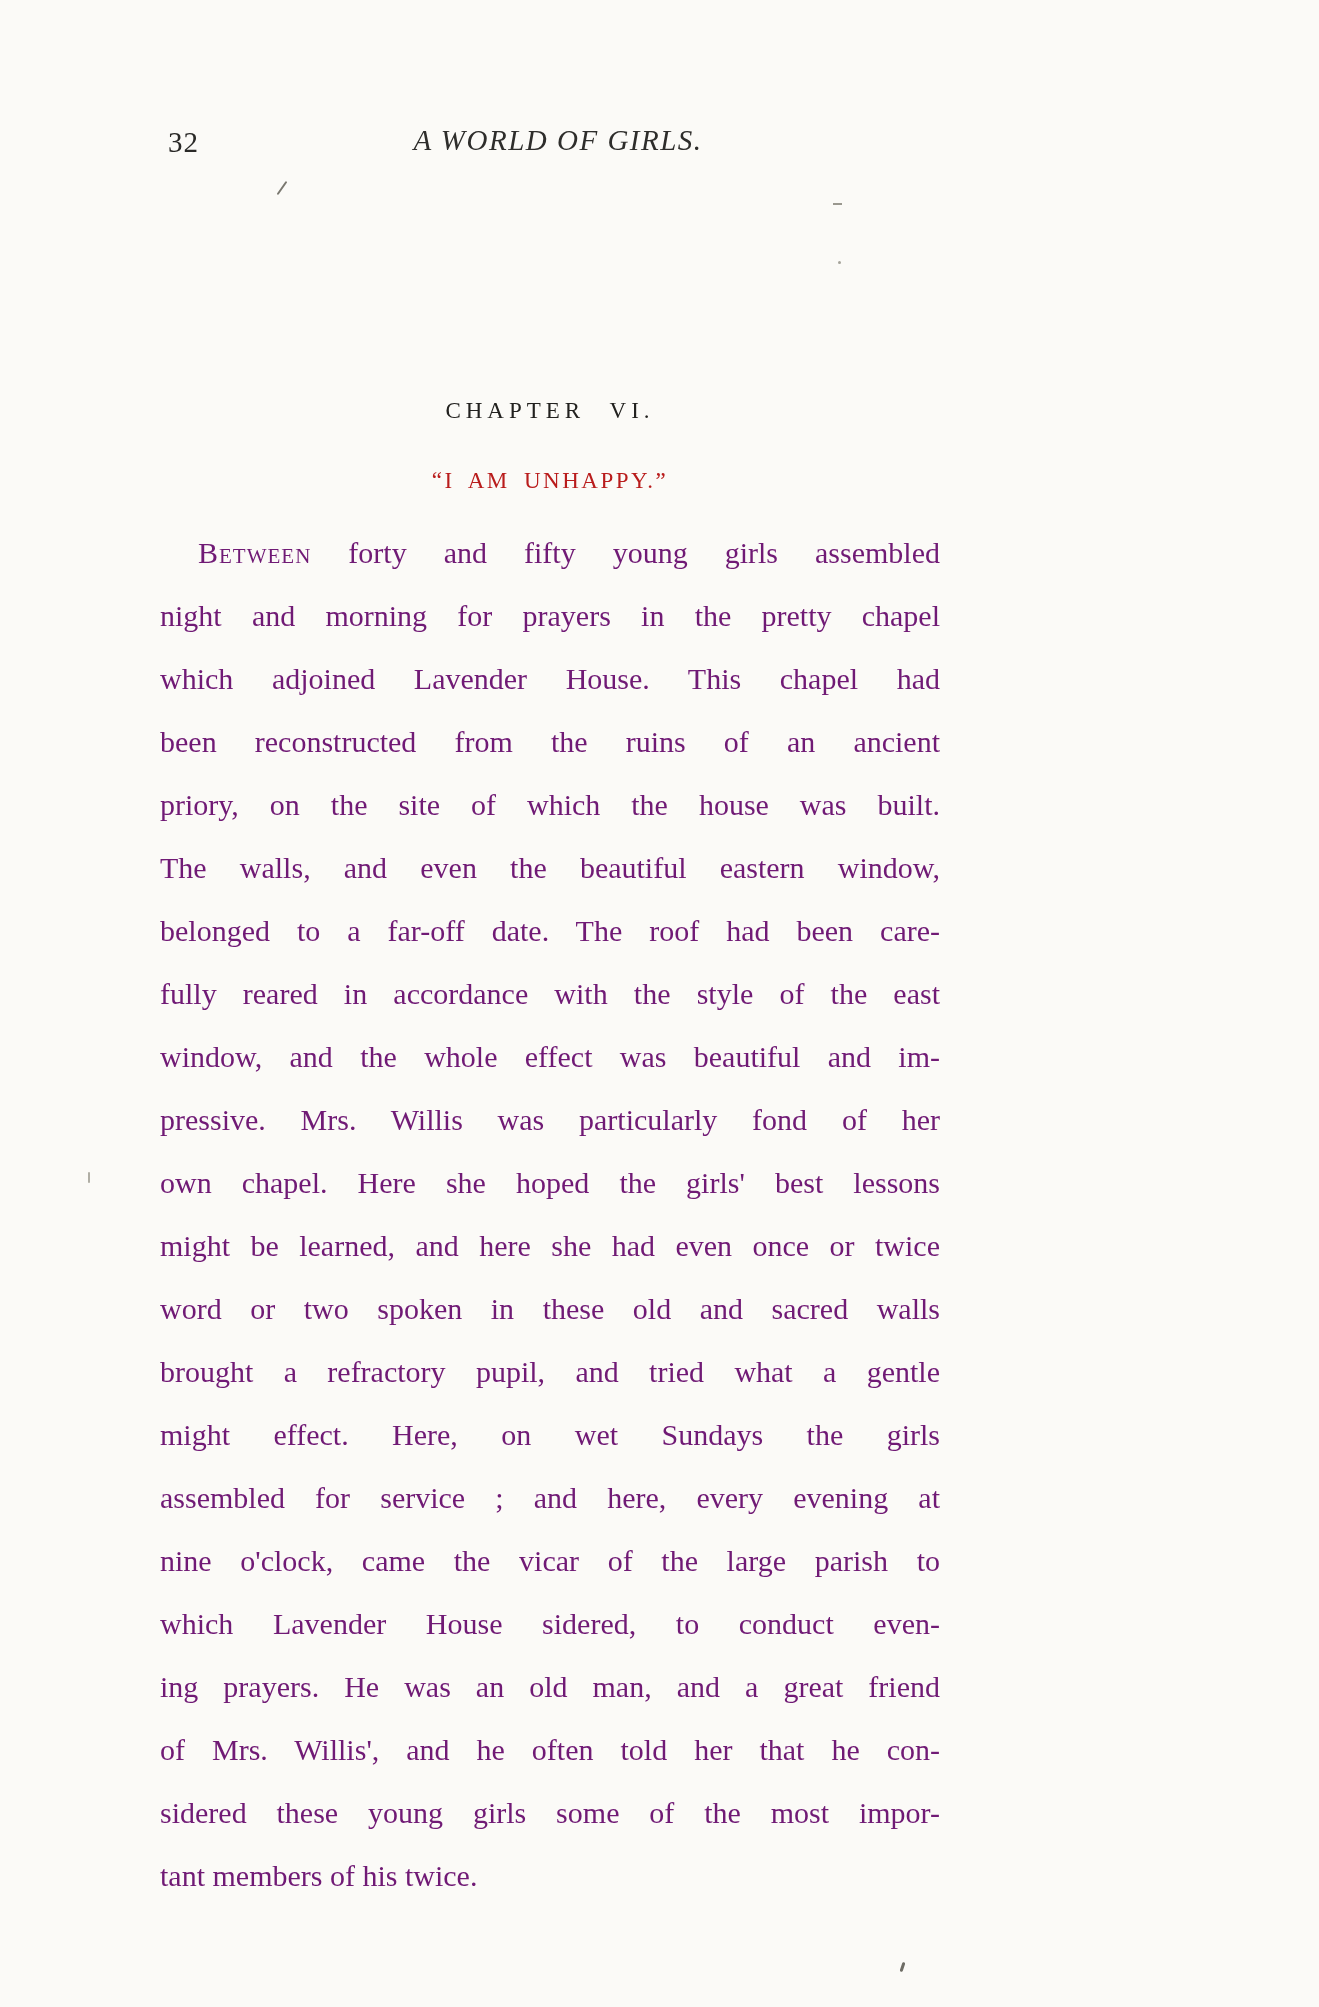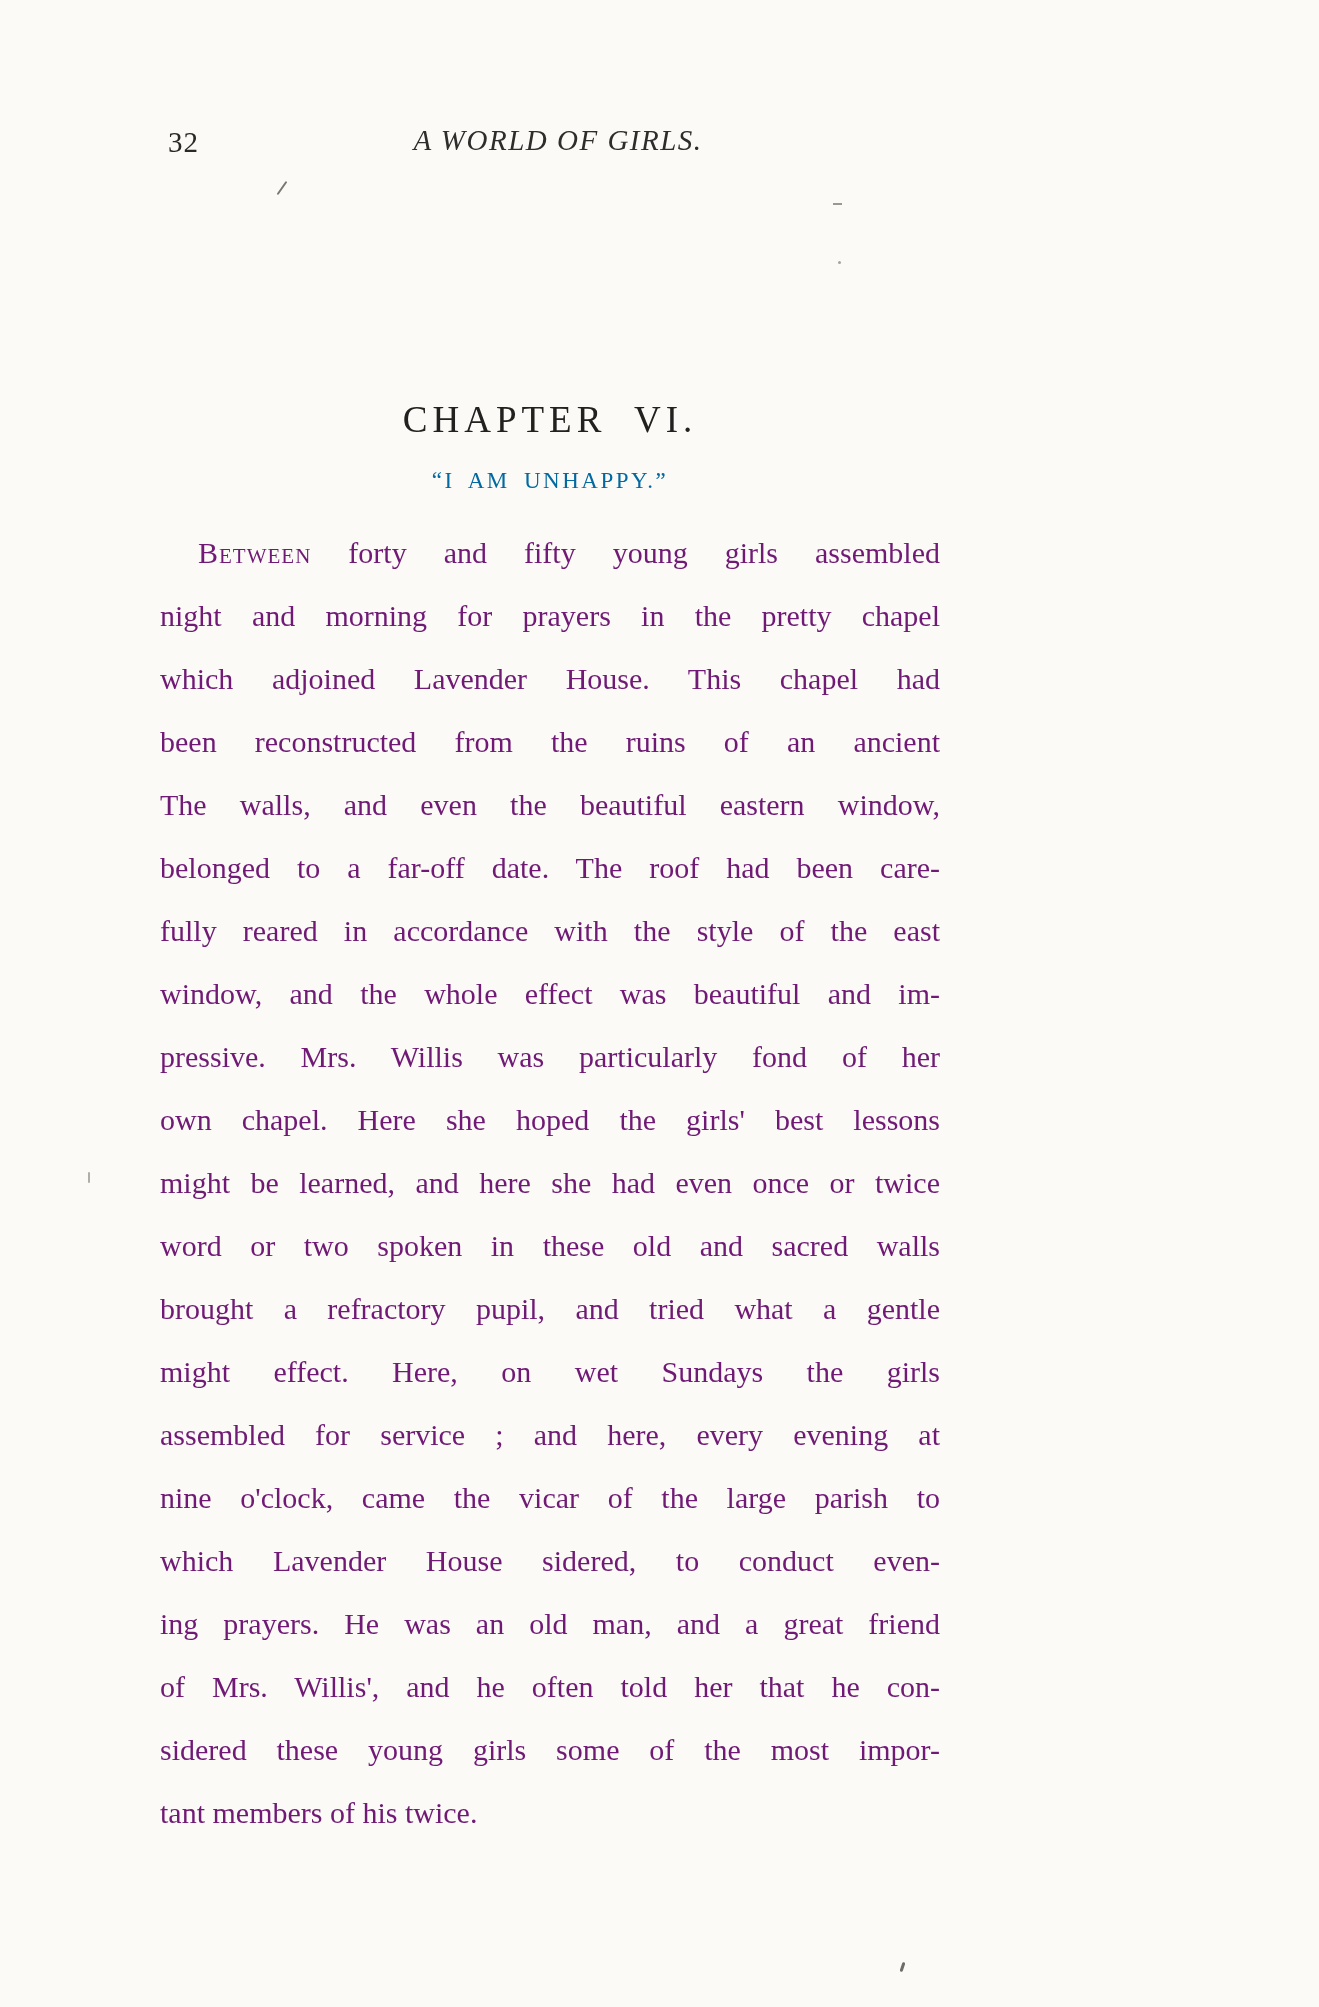--- a/index.html
+++ b/index.html
@@ -39,36 +39,36 @@
     color: #2e2d2b;
   }
   
   .chapter-heading {
     position: absolute;
     left: 160px;
     top: 398px;
     width: 780px;
     margin: 0;
     text-align: center;
-    font-size: 37px;
+    font-size: 23px;
     font-weight: normal;
     letter-spacing: 5px;
     word-spacing: 14px;
     color: #22211f;
   }
   .chapter-subtitle {
     position: absolute;
     left: 160px;
     top: 468px;
     width: 780px;
     text-align: center;
     font-size: 23px;
     letter-spacing: 2.5px;
     word-spacing: 6px;
-    color: #0369a1;
+    color: #b91c1c;
   }
   
   .body-text {
     position: absolute;
     left: 160px;
     top: 521px;
     width: 780px;
     font-size: 30px;
     color: #701a75;
   }
@@ -142,20 +142,21 @@
 
   <h2 class="chapter-heading">CHAPTER VI.</h2>
 
   <div class="chapter-subtitle">“I AM UNHAPPY.”</div>
 
   <div class="body-text" id="body-text">
       <div class="line indent"><span class="lead">Between</span> forty and fifty young girls assembled</div>
       <div class="line">night and morning for prayers in the pretty chapel</div>
       <div class="line">which adjoined Lavender House. This chapel had</div>
       <div class="line">been reconstructed from the ruins of an ancient</div>
+      <div class="line">priory, on the site of which the house was built.</div>
       <div class="line">The walls, and even the beautiful eastern window,</div>
       <div class="line">belonged to a far-off date. The roof had been care-</div>
       <div class="line">fully reared in accordance with the style of the east</div>
       <div class="line">window, and the whole effect was beautiful and im-</div>
       <div class="line">pressive. Mrs. Willis was particularly fond of her</div>
       <div class="line">own chapel. Here she hoped the girls' best lessons</div>
       <div class="line">might be learned, and here she had even once or twice</div>
       <div class="line">word or two spoken in these old and sacred walls</div>
       <div class="line">brought a refractory pupil, and tried what a gentle</div>
       <div class="line">might effect. Here, on wet Sundays the girls</div>

